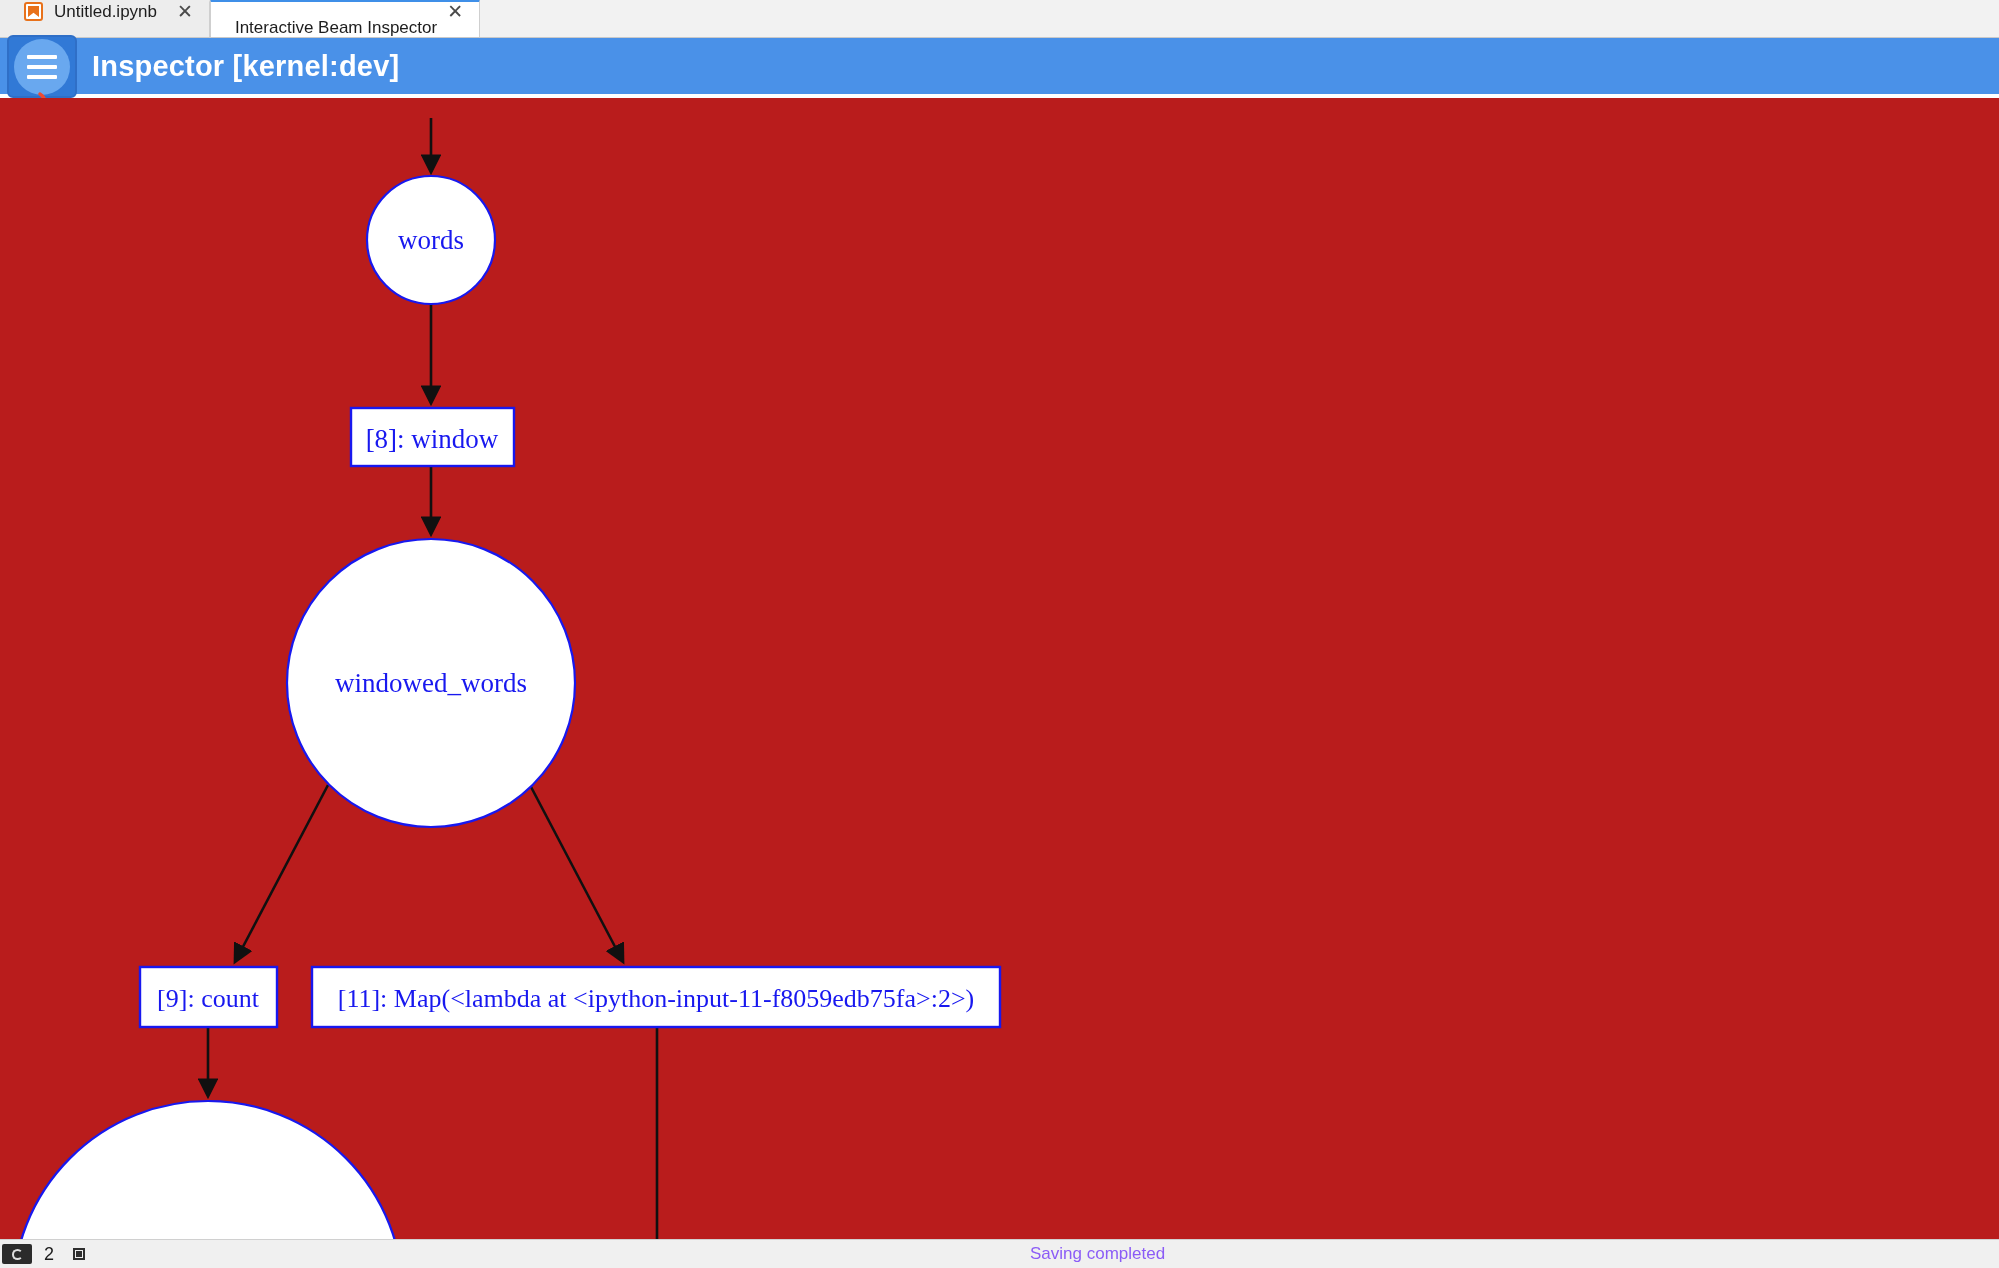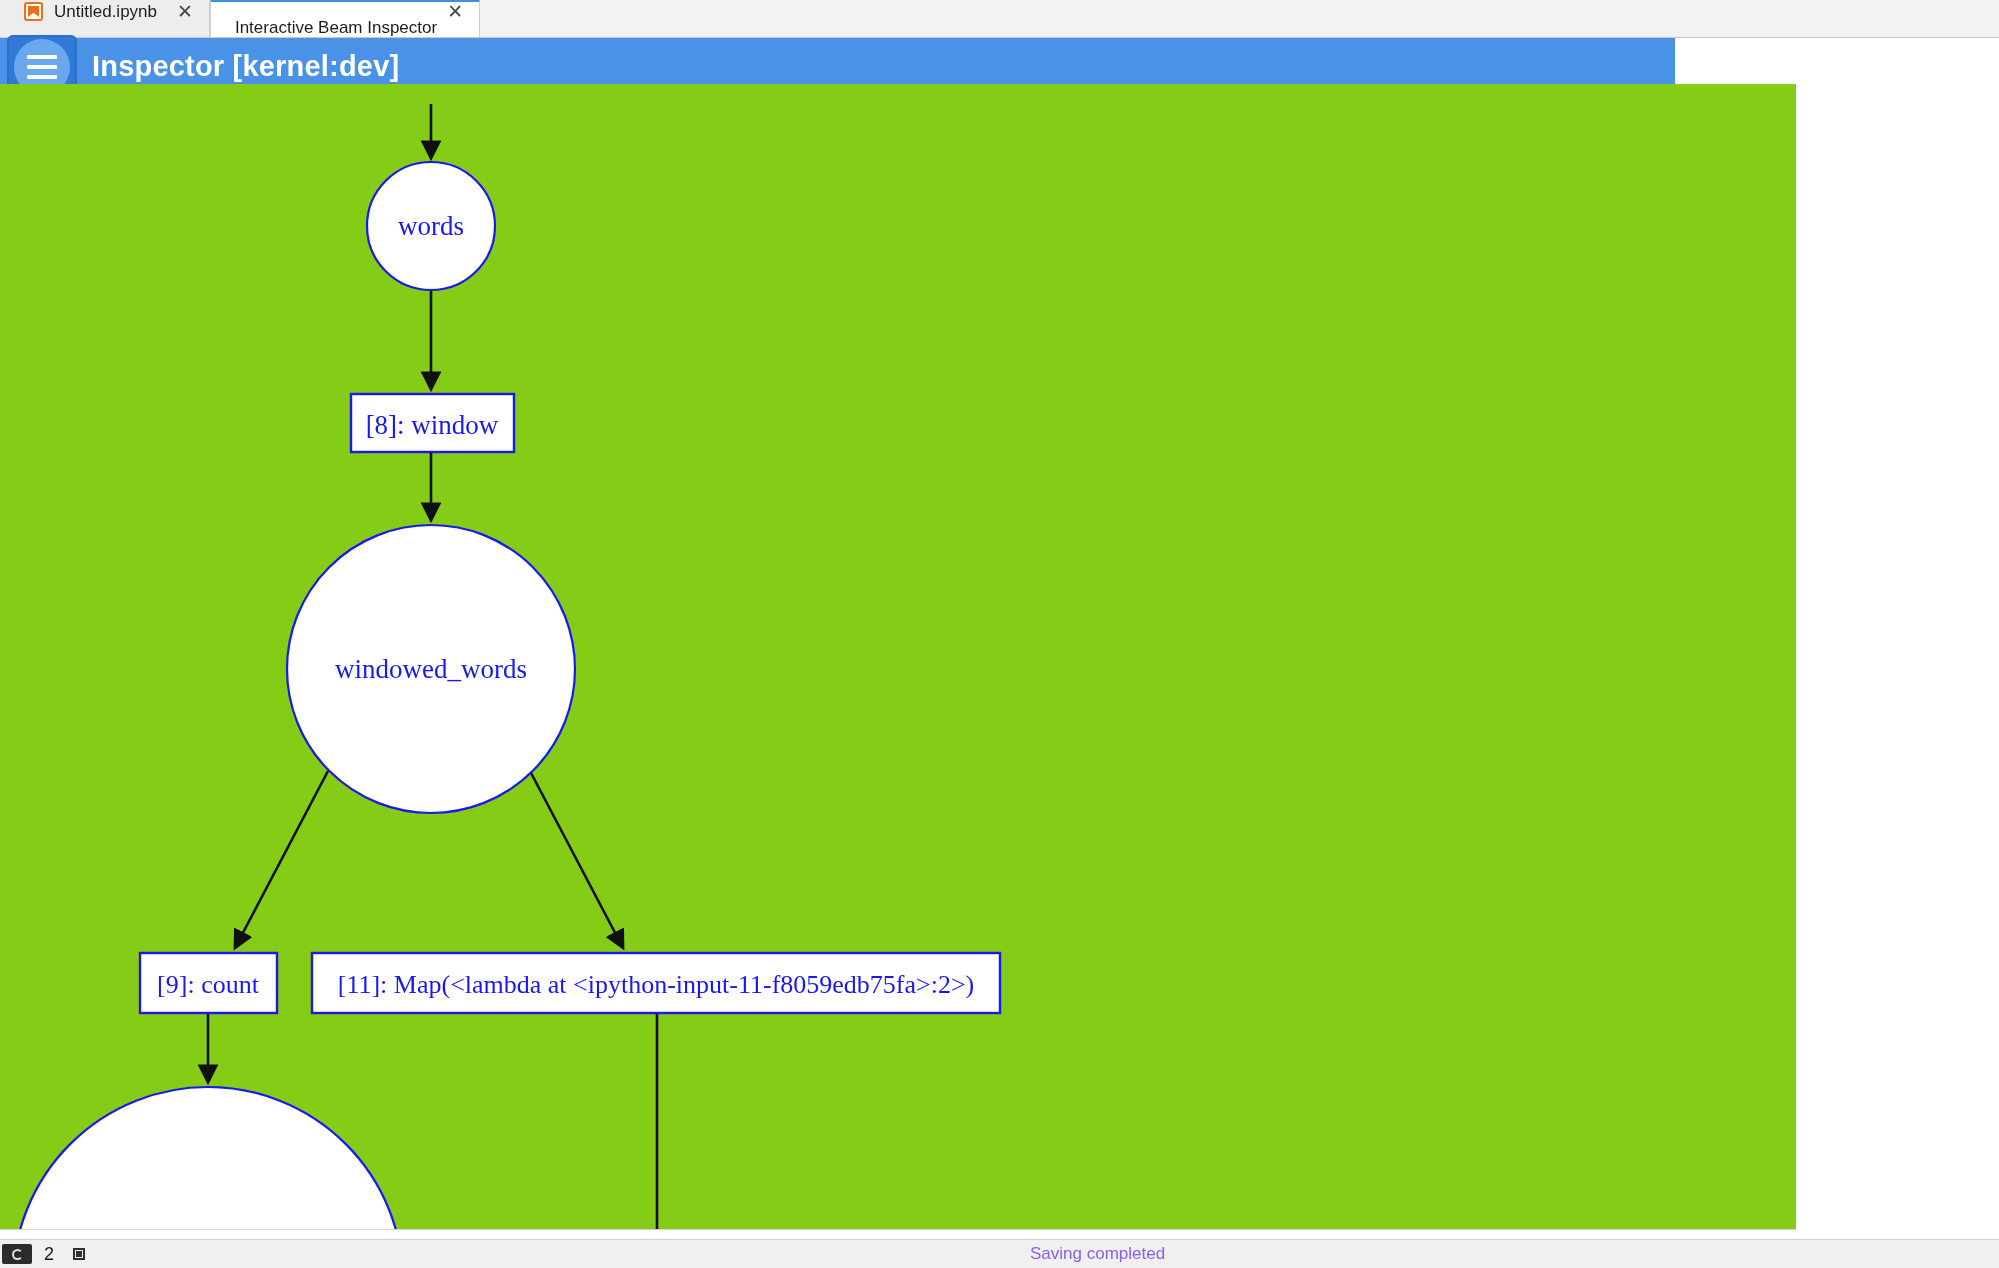--- a/index.html
+++ b/index.html
@@ -86,21 +86,21 @@
     font-weight: 300;
     cursor: pointer;
     padding: 0 2px;
   }
   .tab-spacer { flex: 1 1 auto; height: 37px; background: #f2f2f2; }
 
   
   .header {
     position: absolute;
     left: 0; top: 38px;
-    width: 1675px;
+    width: 1999px;
     height: 56px;
     background: #4a91e8;
     display: flex;
     align-items: center;
     box-sizing: border-box;
   }
   .hamburger-btn {
     position: absolute;
     left: 7px; top: -3px;
     width: 70px; height: 63px;
@@ -154,24 +154,24 @@
     left: 58px; top: 182px;
     color: #ef4a32;
     font-size: 18px;
     font-weight: bold;
     white-space: nowrap;
   }
 
   
   .graph-area {
     position: absolute;
-    left: 0; top: 84px;
-    width: 1796px;
+    left: 0; top: 98px;
+    width: 1999px;
     height: 1145px;
-    background: #84cc16;
+    background: #b91c1c;
     overflow: hidden;
     border-bottom: 1px solid #d4d4d4;
   }
   .graph-svg {
     position: absolute;
     left: 0; top: 0;
   }
   .node-label {
     font-family: "Liberation Serif", serif;
     fill: #1818ef;

